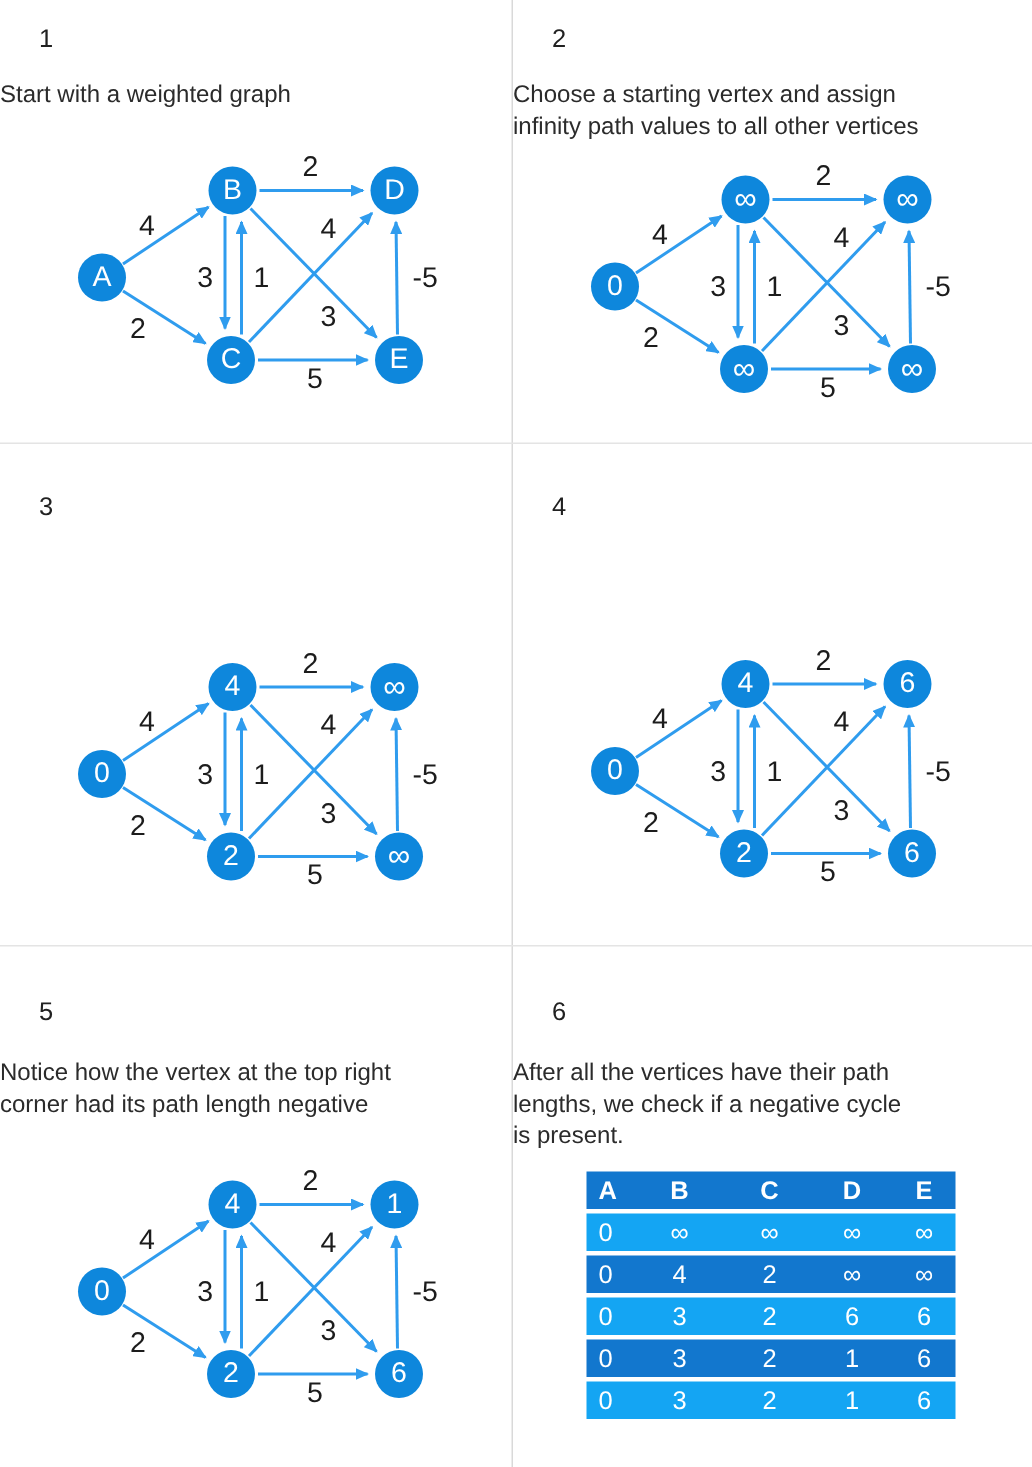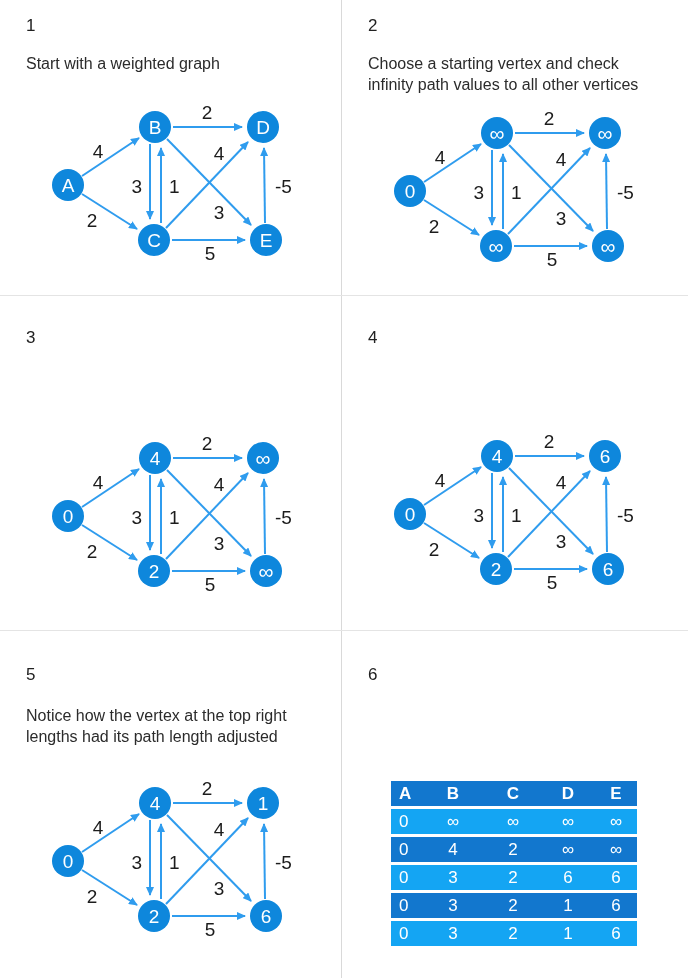--- a/index.html
+++ b/index.html
@@ -18,21 +18,21 @@
   .p3 { left:0;   top:296px; width:341px; height:334px; }
   .p4 { left:342px;top:296px;width:346px; height:334px; }
   .p5 { left:0;   top:631px; width:341px; height:347px; }
   .p6 { left:342px;top:631px;width:346px; height:347px; }
 
   .step-number { font-size:17px; line-height:22px; color:#212121; margin-left:26px; font-weight:400; }
   .row1 .step-number { margin-top:15px; }
   .row2 .step-number { margin-top:31px; }
   .row3 .step-number { margin-top:33px; }
 
-  .step-text { font-size:16px; line-height:21px; color:#2b2b2b; margin-left:26px; margin-right:4px;
+  .step-text { font-size:16px; line-height:21px; color:#2b2b2b; margin-right:4px;
                white-space:pre-line; }
   .row1 .step-text { margin-top:16px; }
   .row2 .step-text { margin-top:13px; }
   .row3 .step-text { margin-top:19px; }
 
   svg.graph { position:absolute; left:0; display:block; }
   .p1 svg.graph { top:100px; }
   .p2 svg.graph { top:106px; }
   .p3 svg.graph { top:135px; }
   .p4 svg.graph { top:133px; }
@@ -90,21 +90,21 @@
         <text x="154" y="140" text-anchor="middle" dominant-baseline="central" font-size="19" fill="#FFFFFF">C</text>
         <circle cx="263" cy="27" r="16" fill="#0E87DC"></circle>
         <text x="263" y="27" text-anchor="middle" dominant-baseline="central" font-size="19" fill="#FFFFFF">D</text>
         <circle cx="266" cy="140" r="16" fill="#0E87DC"></circle>
         <text x="266" y="140" text-anchor="middle" dominant-baseline="central" font-size="19" fill="#FFFFFF">E</text>
       </svg>
   </section>
 
   <section class="panel p2 row1">
     <div class="step-number">2</div>
-    <div class="step-text">Choose a starting vertex and check
+    <div class="step-text">Choose a starting vertex and assign
 infinity path values to all other vertices</div>
     <svg class="graph" width="320" height="170" viewBox="0 0 320 170">
         <defs>
           <marker id="ah1" markerWidth="10" markerHeight="8" refX="8" refY="4" orient="auto" markerUnits="userSpaceOnUse">
             <path d="M0,0 L9,4 L0,8 Z" fill="#2F9CEE"></path>
           </marker>
         </defs>
         <line x1="82" y1="76" x2="139" y2="38" stroke="#2F9CEE" stroke-width="2" marker-end="url(#ah1)"></line>
         <text x="98" y="51" text-anchor="middle" dominant-baseline="central" font-size="19" fill="#1c1c1c">4</text>
         <line x1="82" y1="94" x2="137" y2="129" stroke="#2F9CEE" stroke-width="2" marker-end="url(#ah1)"></line>
@@ -210,21 +210,21 @@
         <circle cx="263" cy="27" r="16" fill="#0E87DC"></circle>
         <text x="263" y="27" text-anchor="middle" dominant-baseline="central" font-size="19" fill="#FFFFFF">6</text>
         <circle cx="266" cy="140" r="16" fill="#0E87DC"></circle>
         <text x="266" y="140" text-anchor="middle" dominant-baseline="central" font-size="19" fill="#FFFFFF">6</text>
       </svg>
   </section>
 
   <section class="panel p5 row3">
     <div class="step-number">5</div>
     <div class="step-text">Notice how the vertex at the top right
-lengths had its path length adjusted</div>
+corner had its path length negative</div>
     <svg class="graph" width="320" height="170" viewBox="0 0 320 170">
         <defs>
           <marker id="ah4" markerWidth="10" markerHeight="8" refX="8" refY="4" orient="auto" markerUnits="userSpaceOnUse">
             <path d="M0,0 L9,4 L0,8 Z" fill="#2F9CEE"></path>
           </marker>
         </defs>
         <line x1="82" y1="76" x2="139" y2="38" stroke="#2F9CEE" stroke-width="2" marker-end="url(#ah4)"></line>
         <text x="98" y="51" text-anchor="middle" dominant-baseline="central" font-size="19" fill="#1c1c1c">4</text>
         <line x1="82" y1="94" x2="137" y2="129" stroke="#2F9CEE" stroke-width="2" marker-end="url(#ah4)"></line>
         <text x="92" y="120" text-anchor="middle" dominant-baseline="central" font-size="19" fill="#1c1c1c">2</text>
@@ -250,20 +250,23 @@
         <text x="154" y="140" text-anchor="middle" dominant-baseline="central" font-size="19" fill="#FFFFFF">2</text>
         <circle cx="263" cy="27" r="16" fill="#0E87DC"></circle>
         <text x="263" y="27" text-anchor="middle" dominant-baseline="central" font-size="19" fill="#FFFFFF">1</text>
         <circle cx="266" cy="140" r="16" fill="#0E87DC"></circle>
         <text x="266" y="140" text-anchor="middle" dominant-baseline="central" font-size="19" fill="#FFFFFF">6</text>
       </svg>
   </section>
 
   <section class="panel p6 row3">
     <div class="step-number">6</div>
+    <div class="step-text">After all the vertices have their path
+lengths, we check if a negative cycle
+is present.</div>
     <div class="dist-table">
         <div class="t-row t-header" style="background: rgb(18, 119, 206);">
           <div class="t-cell">A</div>
           <div class="t-cell">B</div>
           <div class="t-cell">C</div>
           <div class="t-cell">D</div>
           <div class="t-cell">E</div>
         </div>
         <div class="t-row " style="background: rgb(20, 165, 243);">
           <div class="t-cell">0</div>

